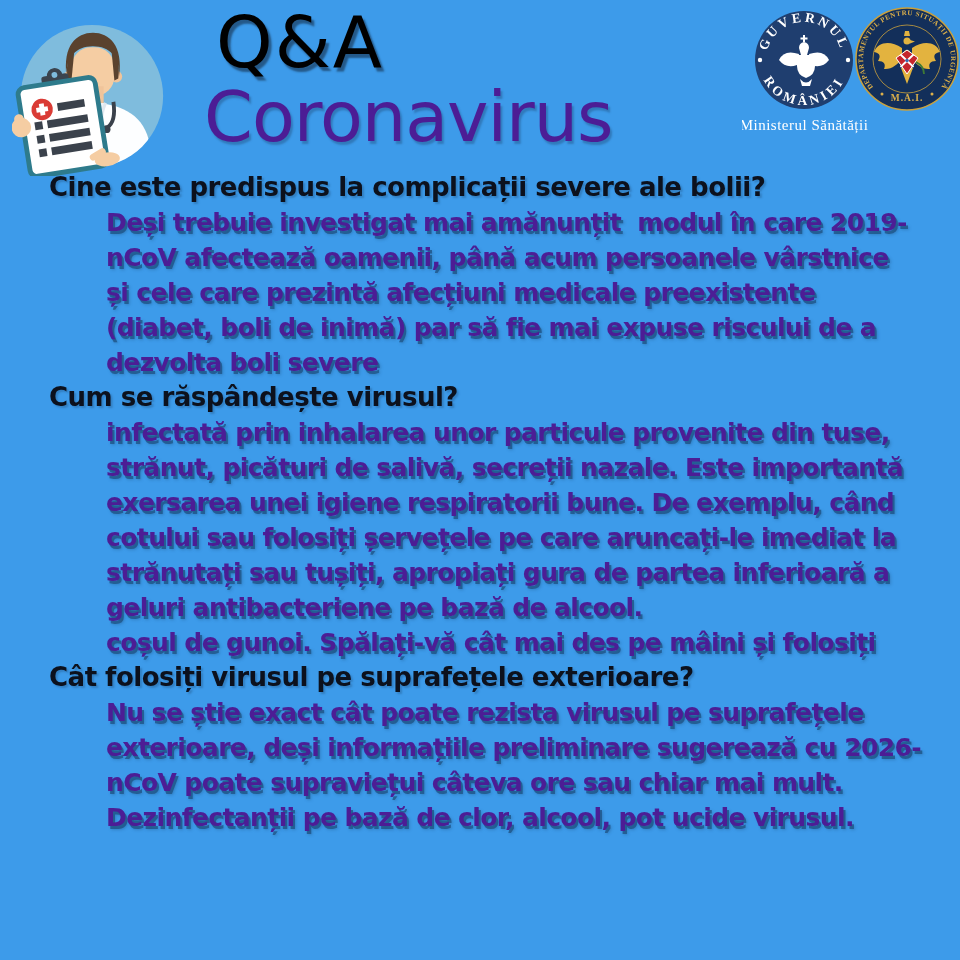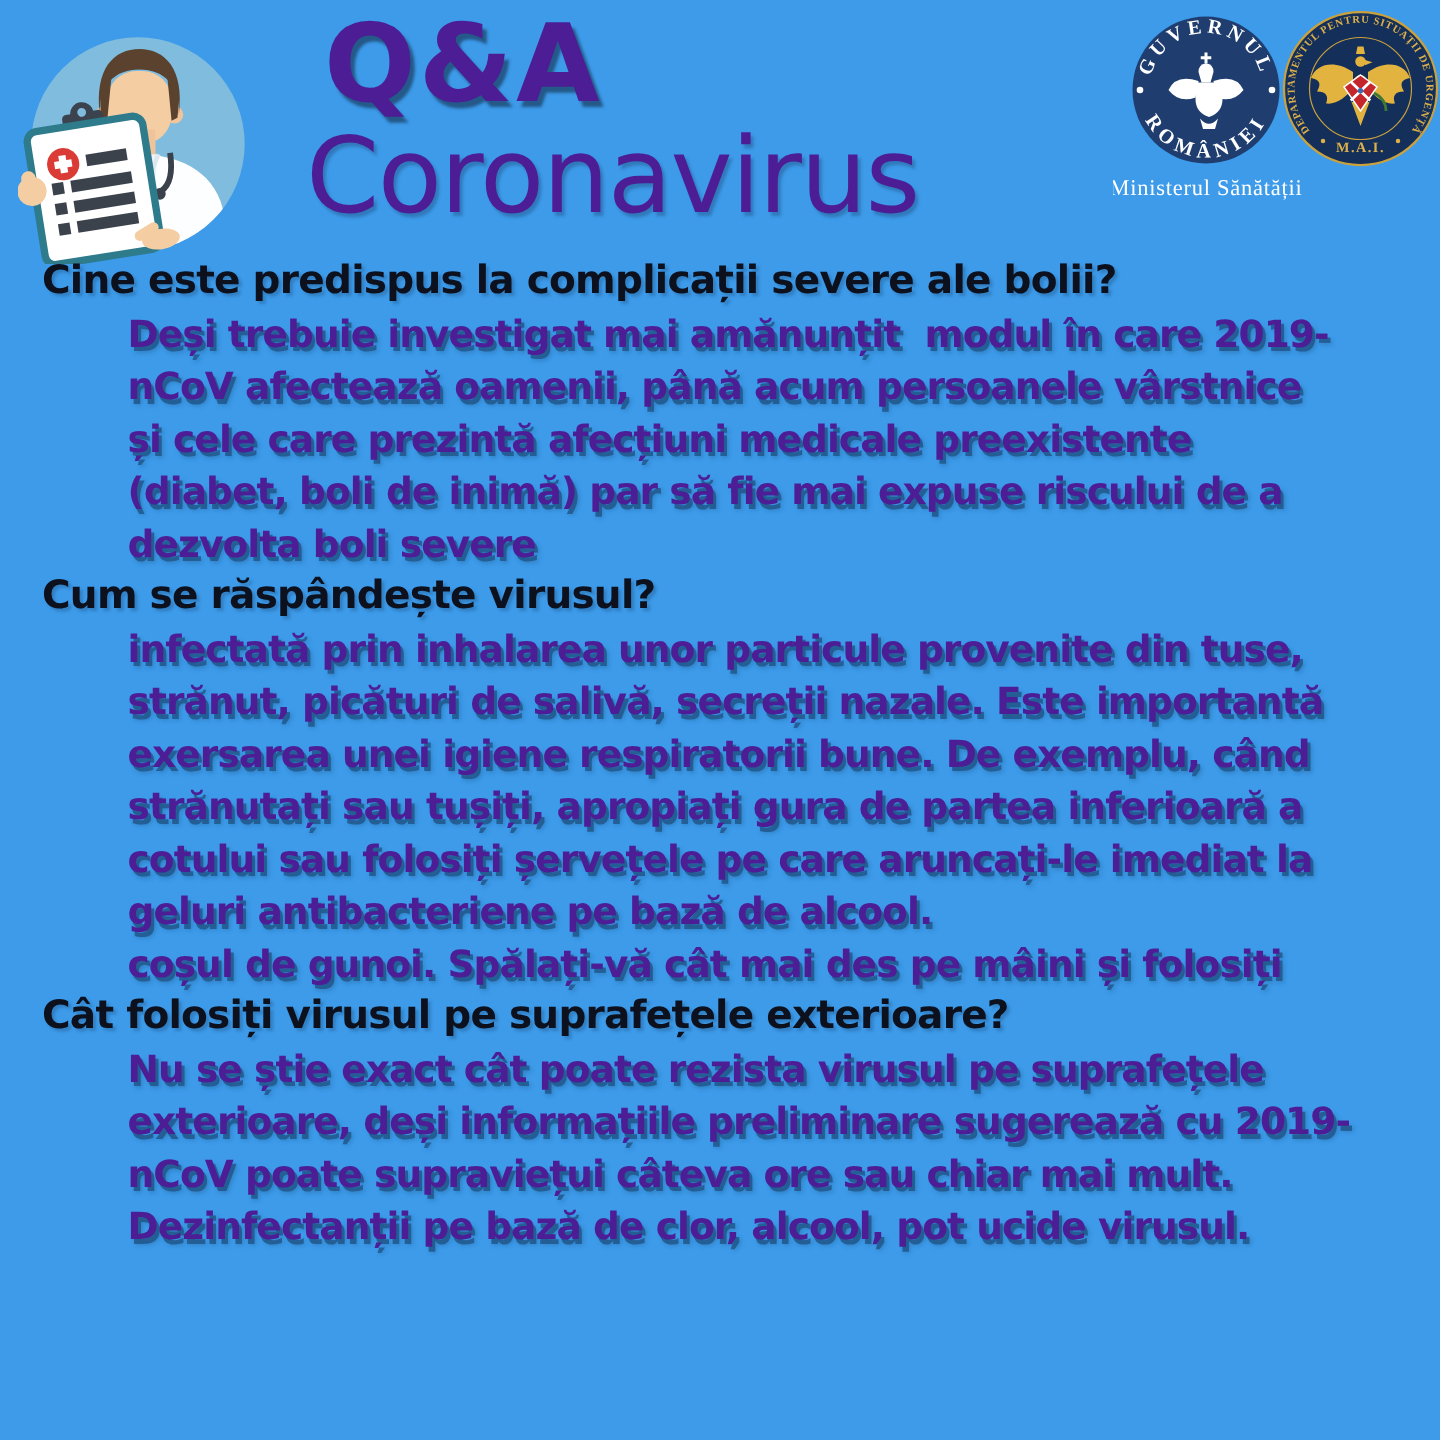--- a/index.html
+++ b/index.html
@@ -6,33 +6,33 @@
   .poster {
     position:relative; width:960px; height:960px; overflow:hidden;
     background:#3d9bea;
     font-family:"DejaVu Sans","Liberation Sans",sans-serif;
   }
 
   
   .doctor-badge { position:absolute; left:12px; top:20px; width:156px; height:156px; }
   .title-qa {
     position:absolute; left:216px; top:0px;
-    font-size:72px; font-weight:bold; letter-spacing:2px; color:#4c1d95;
+    font-size:72px; font-weight:normal; letter-spacing:2px; color:#000000;
     text-shadow:3px 4px 2px rgba(20,45,72,.6);
   }
   .title-main {
     position:absolute; left:204px; top:76px;
     font-size:70px; font-weight:normal; letter-spacing:-1px; color:#4c1d95;
     text-shadow:2px 3px 2px rgba(25,60,100,.35);
   }
   .gov-seal { position:absolute; left:742px; top:8px; width:128px; height:132px; }
   .dsu-seal { position:absolute; left:854px; top:6px; width:108px; height:108px; }
 
   
-  .qa-list { position:absolute; left:28px; top:170px; width:912px; }
+  .qa-list { position:absolute; left:49px; top:170px; width:912px; }
   .question {
     margin:0; font-size:26px; font-weight:bold; line-height:35px;
     letter-spacing:-0.5px; color:#0c111d; white-space:pre;
     text-shadow:2px 2px 2px rgba(30,75,120,.35);
   }
   .answer { padding-left:57px; }
   .answer-line {
     font-size:25px; font-weight:bold; line-height:35px;
     letter-spacing:-0.6px; color:#4c1d95; white-space:pre;
     text-shadow:2px 3px 0 rgba(30,80,128,.75), 3px 4px 3px rgba(30,80,128,.35);
@@ -171,31 +171,31 @@
         <div class="answer-line">dezvolta boli severe</div>
       </div>
     </section>
 
     <section class="qa-block">
       <h2 class="question">Cum se răspândește virusul?</h2>
       <div class="answer">
         <div class="answer-line">infectată prin inhalarea unor particule provenite din tuse,</div>
         <div class="answer-line">strănut, picături de salivă, secreții nazale. Este importantă</div>
         <div class="answer-line">exersarea unei igiene respiratorii bune. De exemplu, când</div>
+        <div class="answer-line">cotului sau folosiți șervețele pe care aruncați-le imediat la</div>
         <div class="answer-line">strănutați sau tușiți, apropiați gura de partea inferioară a</div>
-        <div class="answer-line">cotului sau folosiți șervețele pe care aruncați-le imediat la</div>
         <div class="answer-line">geluri antibacteriene pe bază de alcool.</div>
         <div class="answer-line">coșul de gunoi. Spălați-vă cât mai des pe mâini și folosiți</div>
       </div>
     </section>
 
     <section class="qa-block">
       <h2 class="question">Cât folosiți virusul pe suprafețele exterioare?</h2>
       <div class="answer">
         <div class="answer-line">Nu se știe exact cât poate rezista virusul pe suprafețele</div>
-        <div class="answer-line">exterioare, deși informațiile preliminare sugerează cu 2019-</div>
+        <div class="answer-line">exterioare, deși informațiile preliminare sugerează cu 2026-</div>
         <div class="answer-line">nCoV poate supraviețui câteva ore sau chiar mai mult.</div>
         <div class="answer-line">Dezinfectanții pe bază de clor, alcool, pot ucide virusul.</div>
       </div>
     </section>
 
   </main>
 </div>
 
 </body></html>

